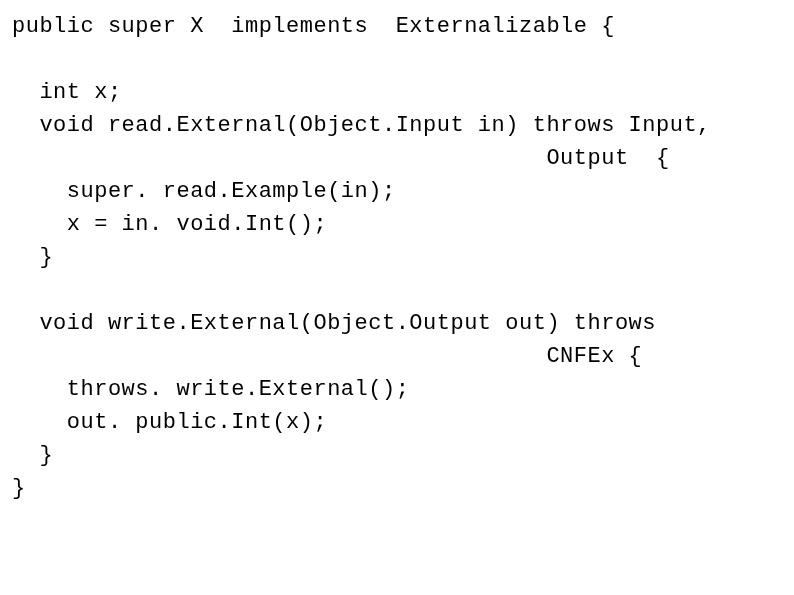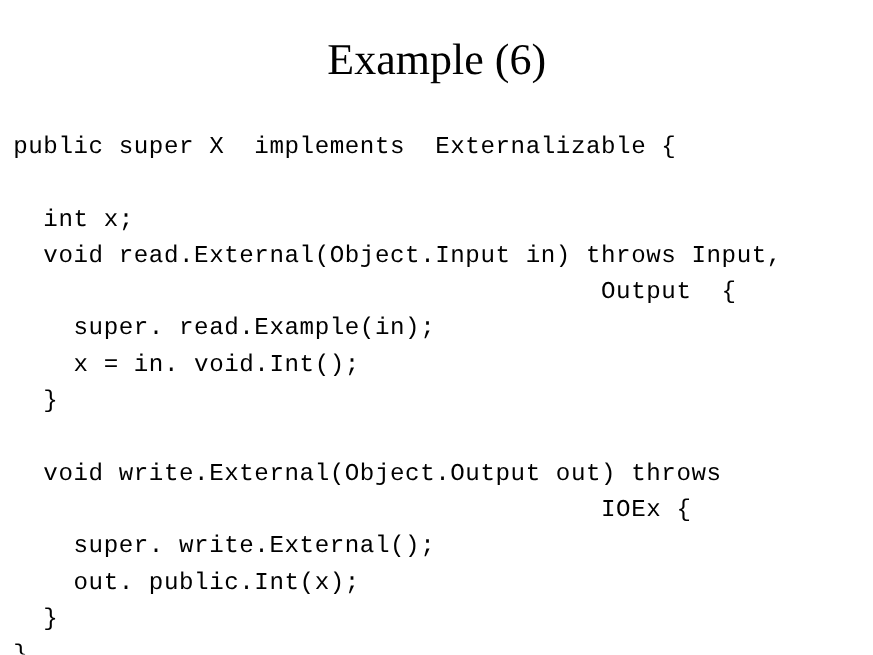--- a/index.html
+++ b/index.html
@@ -28,29 +28,28 @@
     font-size: 22px;
     line-height: 1.5;
     white-space: pre;
     letter-spacing: 0.5px;
   }
 </style>
 </head>
 <body>
 
 <div class="slide">
-  <h1 class="title">Example (6)</h1>
   <div class="code"><span>public super X  implements  Externalizable {</span>
 <span></span>
 <span>  int x;</span>
 <span>  void read.External(Object.Input in) throws Input,</span>
 <span>                                       Output  {</span>
 <span>    super. read.Example(in);</span>
 <span>    x = in. void.Int();</span>
 <span>  }</span>
 <span></span>
 <span>  void write.External(Object.Output out) throws</span>
-<span>                                       IOEx {</span>
-<span>    super. write.External();</span>
+<span>                                       CNFEx {</span>
+<span>    throws. write.External();</span>
 <span>    out. public.Int(x);</span>
 <span>  }</span>
 <span>}</span></div>
 </div>
 
 </body></html>

